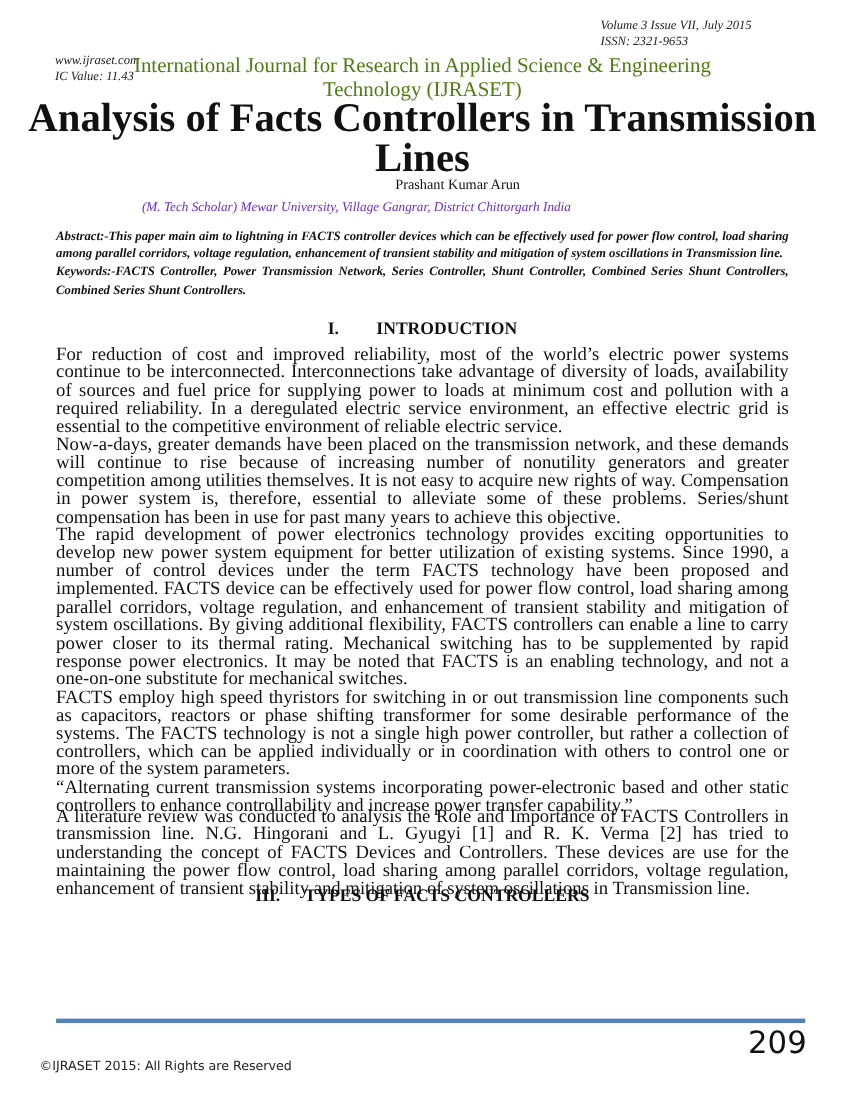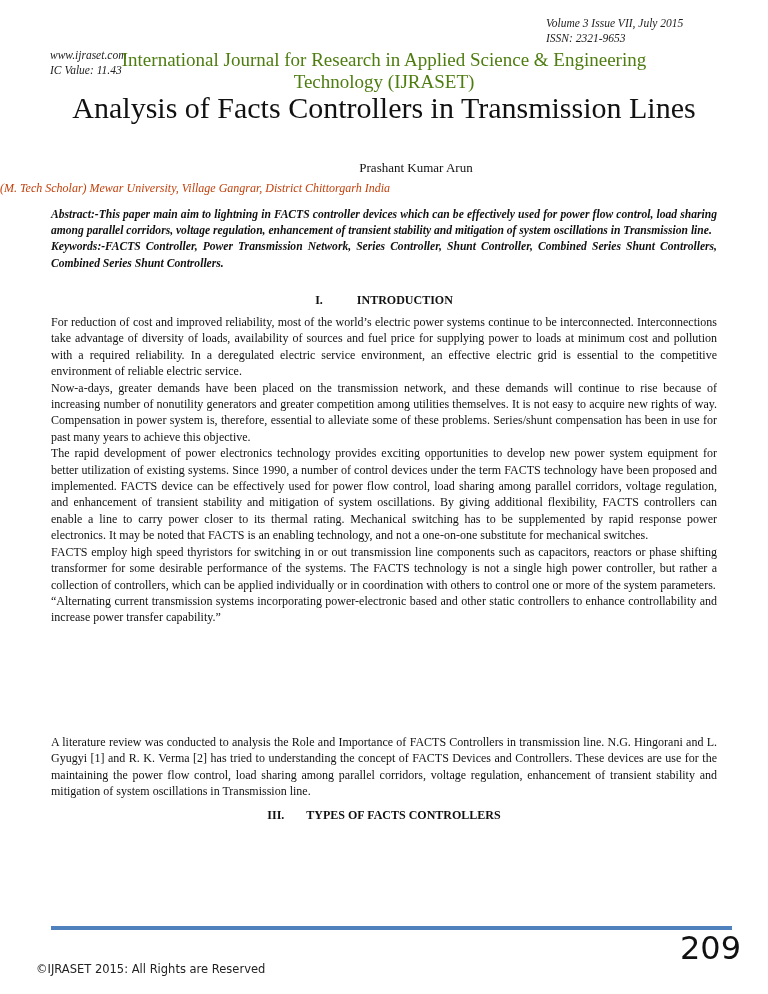--- a/index.html
+++ b/index.html
@@ -4,33 +4,33 @@
 <style>
   html, body { margin: 0; padding: 0; background: #ffffff; }
   body { width: 768px; height: 994px; position: relative; overflow: hidden;
          font-family: "Liberation Serif", serif; color: #111; }
   .page { position: absolute; left: 0; top: 0; width: 768px; height: 994px; }
   .hdr-left { position: absolute; left: 50px; top: 16px; font-style: italic; font-size: 11.5px; line-height: 15px; color: #222; margin-top: 32px; }
   .hdr-right { position: absolute; left: 546px; top: 16px; font-style: italic; font-size: 11.5px; line-height: 15px; color: #222; }
   .journal { position: absolute; left: 60px; width: 648px; top: 49px; text-align: center;
              color: #4d7c0f; font-weight: normal; font-size: 19px; line-height: 22px; }
   .title { position: absolute; left: 20px; width: 728px; top: 90px; text-align: center;
-           font-weight: normal; font-size: 30px; line-height: 36px; color: #111; }
+           font-weight: bold; font-size: 37px; line-height: 36px; color: #111; }
   .author { position: absolute; left: 0; width: 768px; top: 160px; text-align: center; font-size: 13px; line-height: 16px; padding-left: 32px; }
-  .affil { position: absolute; left: 0; width: 648px; top: 180px; text-align: left; font-size: 12px; font-style: italic; line-height: 16px; color: #c2410c; }
+  .affil { position: absolute; left: 0; width: 648px; top: 180px; text-align: center; font-size: 12px; font-style: italic; line-height: 16px; color: #6d28d9; }
   .abstract { position: absolute; left: 51px; width: 666px; top: 207px; font-weight: bold; font-style: italic;
               font-size: 11.6px; line-height: 16.2px; text-align: justify; }
   .abstract p { margin: 0; }
-  .sec-h { position: absolute; left: 0; width: 768px; text-align: center; font-weight: bold; font-size: 12px; line-height: 16px; }
+  .sec-h { position: absolute; left: 0; width: 768px; text-align: center; font-weight: bold; font-size: 16px; line-height: 16px; }
   .sec-h .num { display: inline-block; margin-right: 34px; }
   .sec-h.s2 .num, .sec-h.s3 .num { margin-right: 22px; }
-  .body { position: absolute; left: 51px; width: 666px; font-size: 12px; line-height: 16.4px; text-align: justify; }
+  .body { position: absolute; left: 51px; width: 666px; font-size: 17px; line-height: 16.4px; text-align: justify; }
   .body p { margin: 0; }
   .footer-rule { position: absolute; left: 51px; top: 926px; width: 681px; height: 4px; background: #4f81bd; }
-  .page-num { position: absolute; left: 680px; top: 932px; font-family: "DejaVu Sans", sans-serif; font-size: 32px; line-height: 32px; color: #111; }
+  .page-num { position: absolute; left: 680px; top: 932px; font-family: "DejaVu Sans", sans-serif; font-size: 28px; line-height: 32px; color: #111; }
   .copyright { position: absolute; left: 36px; top: 962px; font-family: "DejaVu Sans", sans-serif; font-size: 11.5px; line-height: 14px; color: #222; }
 </style>
 </head>
 <body>
 
 <div class="page">
 
   <div class="hdr-left">
     <div>www.ijraset.com</div>
     <div>IC Value: 11.43</div>

